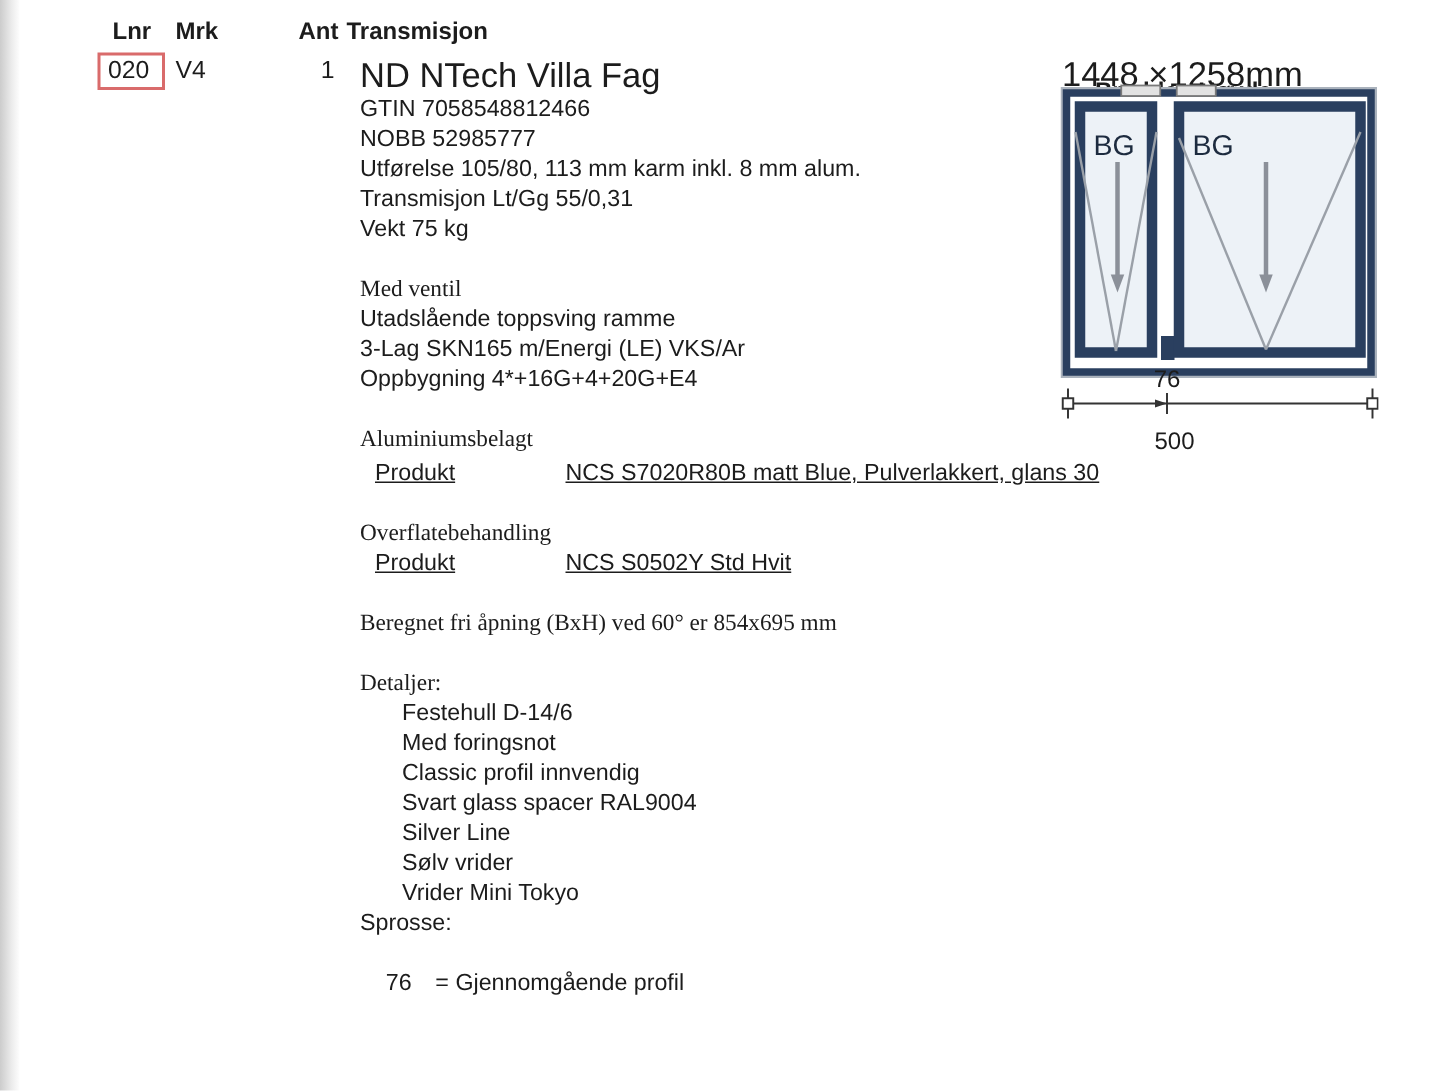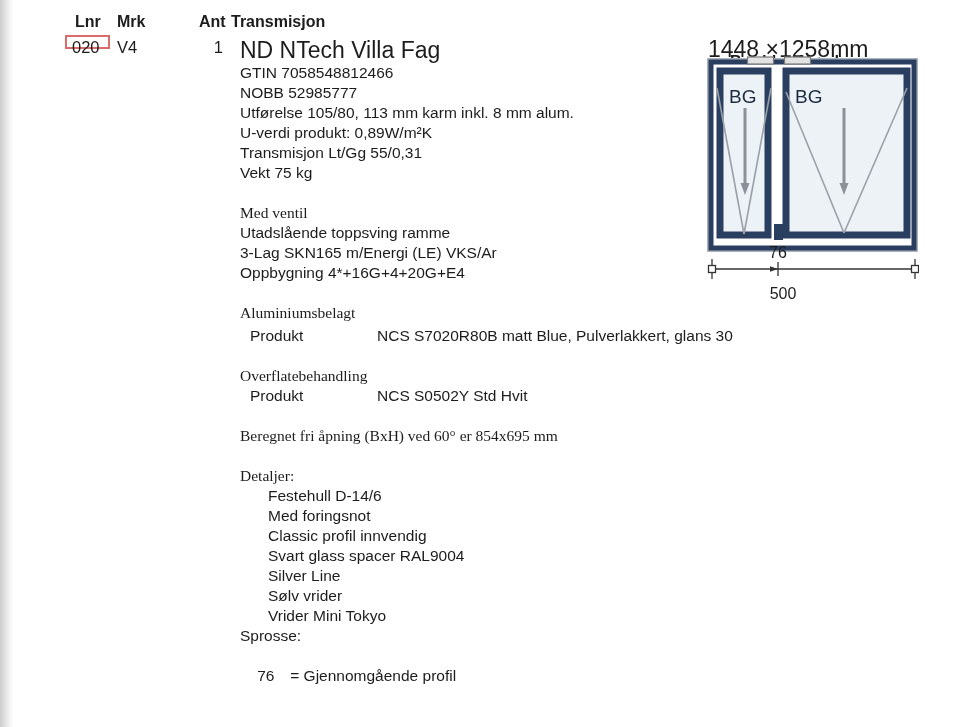--- a/index.html
+++ b/index.html
@@ -13,30 +13,30 @@
   }
   .abs { position:absolute; }
   .page-edge {
     position:absolute; left:0; top:0; bottom:0; width:13px;
     background:linear-gradient(to right,#cccccc,#ececec 60%,#fdfdfd);
   }
   .hdr { font-weight:bold; font-size:16px; white-space:nowrap; }
   .cell { font-size:16.5px; white-space:nowrap; }
   .title-cell { font-size:23px; white-space:nowrap; }
   .lnr-box {
-    position:absolute; left:65px; top:35px; width:45px; height:14px;
+    position:absolute; left:65px; top:35px; width:45px; height:25px;
     border:2px solid #d96b6b; box-sizing:border-box;
     font-size:16.5px; line-height:21px; padding-left:5px;
   }
   #desc { position:absolute; left:240px; top:63px; width:480px; }
   .line { font-size:15.5px; height:20px; line-height:20px; white-space:pre; }
   .gap20 { margin-top:20px;font-family:Liberation Serif, serif; }
   .gap3  { margin-top:3px; }
   .gap22 { }
-  .prodrow { display:flex; }
+  .prodrow { display:flex;text-decoration:underline; }
   .prodlbl { width:127px; margin-left:10px; flex:none; }
   .indent { margin-left:28px; }
   .sprnum { display:inline-block; width:33px; }
   #drawing { position:absolute; left:707px; top:56px; width:212px; height:252px; }
   #drawing svg { display:block; }
   #drawing text { font-family:"Liberation Sans", sans-serif; }
   .dim-text { font-size:16px; fill:#1c1c1c; }
   .bg-text { font-size:19px; fill:#1d2b3f; }
 </style>
 </head>
@@ -55,21 +55,20 @@
 </div>
 <div class="abs cell" style="left:117px; top:38px;">V4</div>
 <div class="abs cell" style="left:199px; top:38px; width:24px; text-align:right;">1</div>
 <div class="abs title-cell" style="left:240px; top:37px;">ND NTech Villa Fag</div>
 <div class="abs title-cell" style="left:708px; top:36px;">1448 ×1258mm</div>
 
 <div id="desc">
   <div class="line">GTIN 7058548812466</div>
   <div class="line">NOBB 52985777</div>
   <div class="line">Utførelse 105/80, 113 mm karm inkl. 8 mm alum.</div>
-  <div class="line">U-verdi produkt: 0,89W/m²K</div>
   <div class="line">Transmisjon Lt/Gg 55/0,31</div>
   <div class="line">Vekt 75 kg</div>
 
   <div class="line gap20">Med ventil</div>
   <div class="line">Utadslående toppsving ramme</div>
   <div class="line">3-Lag SKN165 m/Energi (LE) VKS/Ar</div>
   <div class="line">Oppbygning 4*+16G+4+20G+E4</div>
 
   <div class="line gap20">Aluminiumsbelagt</div>
   <div class="line prodrow gap3">

